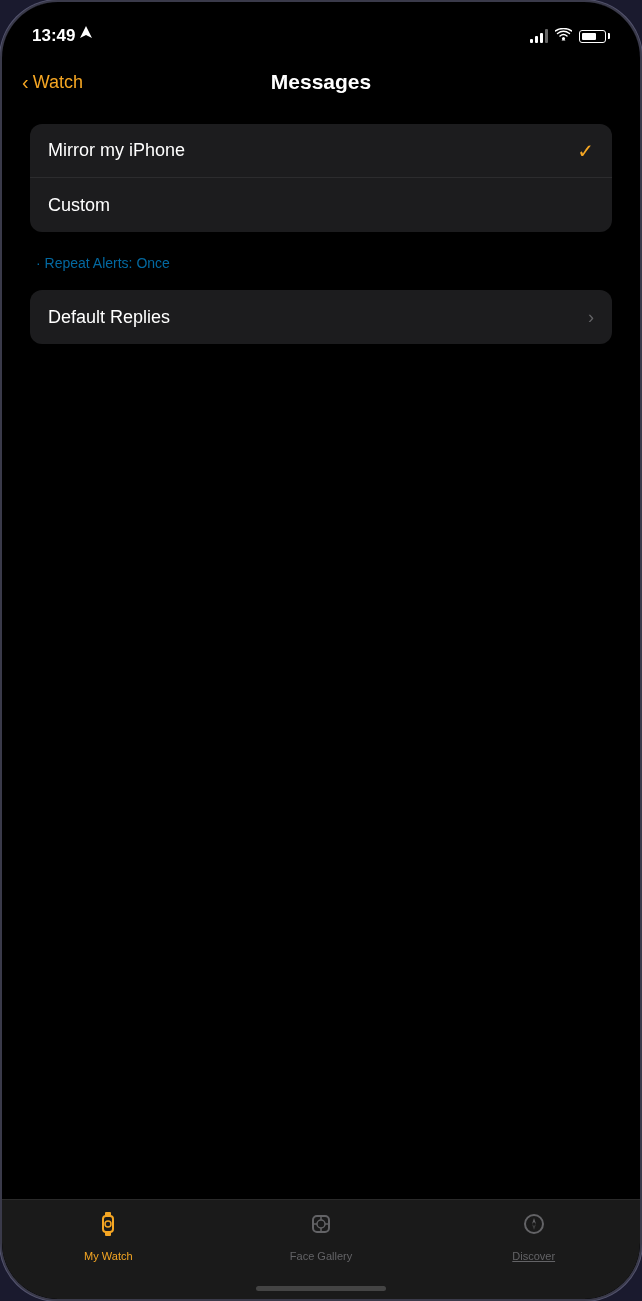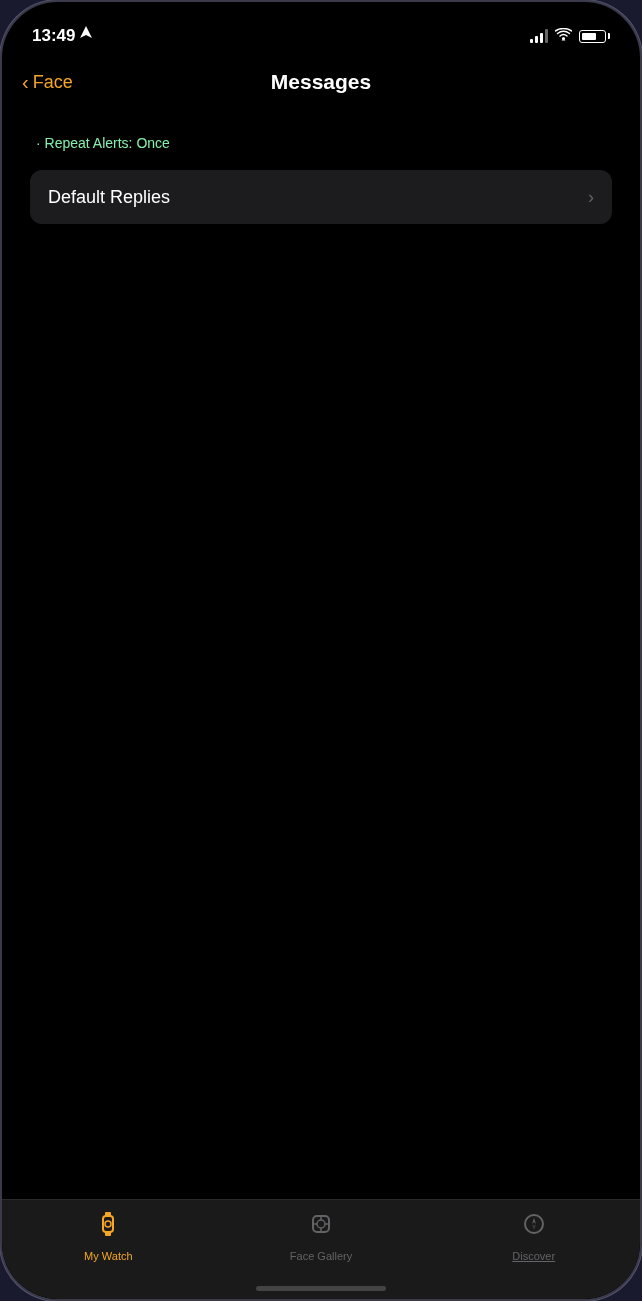--- a/index.html
+++ b/index.html
@@ -227,21 +227,21 @@
 
     .checkmark {
       color: #f5a623;
       font-size: 20px;
       font-weight: 500;
     }
 
     
     .info-text {
       padding: 8px 6px 16px 6px;
-      color: #86efac;
+      color: #0369a1;
       font-size: 14px;
       line-height: 1.6;
     }
 
     .info-text div {
       display: flex;
       align-items: flex-start;
       gap: 4px;
     }
 
@@ -354,27 +354,36 @@
             <div class="battery-fill"></div>
           </div>
           <div class="battery-tip"></div>
         </div>
       </div>
     </div>
 
     <div class="nav-bar">
       <div class="back-button">
         <span class="back-chevron">‹</span>
-        <span>Face</span>
+        <span>Watch</span>
       </div>
       <span class="nav-title">Messages</span>
     </div>
 
     <div class="content">
 
+      <div class="settings-group">
+        <div class="settings-row">
+          <span class="settings-row-label">Mirror my iPhone</span>
+          <span class="checkmark">✓</span>
+        </div>
+        <div class="settings-row">
+          <span class="settings-row-label">Custom</span>
+        </div>
+      </div>
 
       <div class="info-text">
         <div>
           <span>· Repeat Alerts: Once</span>
         </div>
       </div>
 
       <div class="settings-group">
         <div class="settings-row">
           <span class="settings-row-label">Default Replies</span>

